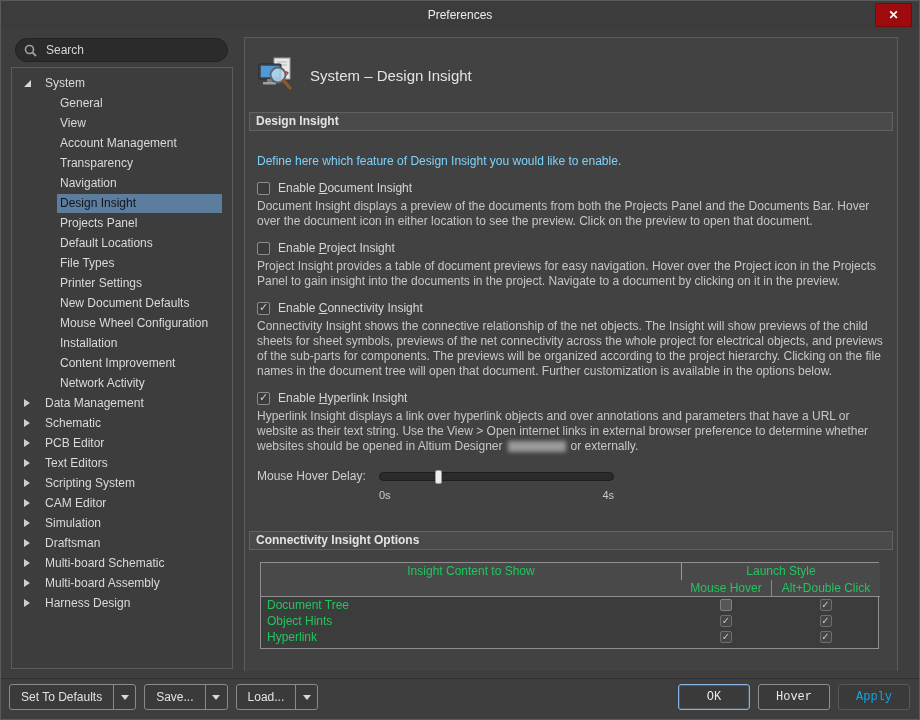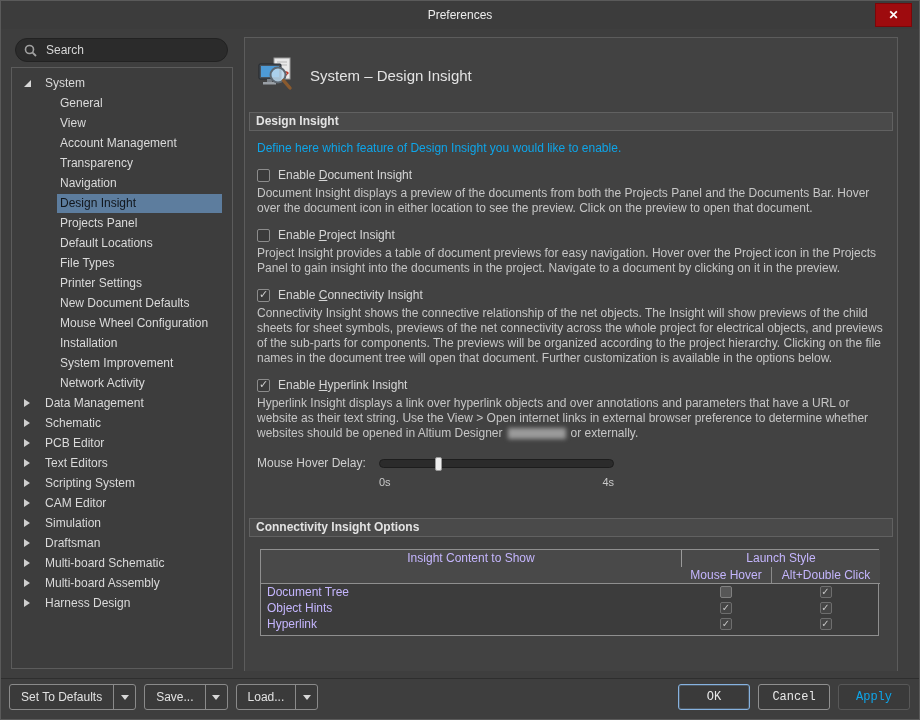--- a/index.html
+++ b/index.html
@@ -41,21 +41,21 @@
   
   .main { position:absolute; left:243px; top:36px; width:654px; height:635px;
           background:#424242; border:1px solid #5c5c5c; overflow:hidden; }
   .main-header { height:74px; display:flex; align-items:center; gap:15px; padding-left:12px; }
   .main-header .htitle { font-size:15px; color:#e3e3e3; }
 
   .section-bar { margin:0 4px; height:19px; background:#4a4a4a; border:1px solid #616161;
                  font-size:12px; font-weight:bold; color:#e3e3e3; line-height:17px; padding-left:6px; }
 
   .content { padding:0 14px 0 12px; }
-  .intro { margin:10px 0 0; font-size:12px; color:#0ea5e9; line-height:15px; }
+  .intro { margin:23px 0 0; font-size:12px; color:#7dd3fc; line-height:15px; }
 
   .opt-row { margin-top:11px; display:flex; align-items:center; gap:8px; height:16px; }
   .cb { width:13px; height:13px; border:1px solid #8c8c8c; border-radius:2px; background:#3b3b3b;
         display:flex; align-items:center; justify-content:center; font-size:11px; color:#cfcfcf; cursor:pointer; }
   .cb.checked::after { content:"✓"; margin-top:-1px; }
   .opt-label { font-size:12px; color:#d6d6d6; }
   .opt-label .u { text-decoration:underline; }
   .desc { margin:3px 0 0; font-size:12px; color:#c6c6c6; line-height:15px; }
   .redacted { display:inline-block; width:58px; height:11px; background:#9a9a9a;
               filter:blur(2px); border-radius:1px; vertical-align:middle; margin:0 4px 0 6px; }
@@ -65,21 +65,21 @@
   .slider { position:relative; width:235px; height:9px; background:#2b2b2b;
             border:1px solid #1d1d1d; border-radius:5px; cursor:pointer; }
   .slider .thumb { position:absolute; top:-3px; left:calc(25% - 3px); width:7px; height:14px;
             background:#ededed; border:1px solid #9a9a9a; border-radius:2px; cursor:grab; }
   .scale-row { margin-left:122px; width:235px; display:flex; justify-content:space-between;
                font-size:11px; color:#c9c9c9; margin-top:5px; }
 
   
   .conn-bar { margin-top:30px; }
   .tbl { margin:12px 15px 8px; width:619px; border:1px solid #8f8f8f; background:#3c3c3c;
-         font-size:12px; color:#c4b5fd; }
+         font-size:12px; color:#22c55e; }
   .tbl .grid { display:grid; grid-template-columns:420px 90px 109px; }
   .th1 { background:#494949; height:17px; line-height:17px; text-align:center; }
   .th1.launch { grid-column:span 2; border-left:1px solid #9a9a9a; }
   .th2 { background:#494949; height:17px; line-height:17px; text-align:center;
          border-bottom:1px solid #8f8f8f; }
   .th2.adc { border-left:1px solid #8a8a8a; }
   .tr-label { height:16px; line-height:16px; padding-left:6px; }
   .cbcell { display:flex; align-items:center; justify-content:center; height:16px; }
   .cb.small { width:12px; height:12px; font-size:10px; }
   .cb.empty { background:#575757; border-color:#808080; }
@@ -166,21 +166,21 @@
     <div class="trow lvl1">
         <span class="tlabel">New Document Defaults</span>
       </div>
     <div class="trow lvl1">
         <span class="tlabel">Mouse Wheel Configuration</span>
       </div>
     <div class="trow lvl1">
         <span class="tlabel">Installation</span>
       </div>
     <div class="trow lvl1">
-        <span class="tlabel">System Improvement</span>
+        <span class="tlabel">Content Improvement</span>
       </div>
     <div class="trow lvl1">
         <span class="tlabel">Network Activity</span>
       </div>
     <div class="trow lvl0">
         <span class="arrowbox">
           <i class="tri-col"></i>
         </span>
         <span class="tlabel">Data Management</span>
       </div>
@@ -367,18 +367,18 @@
         <span class="sbtn-label">Load...</span>
           <span class="sbtn-sep"></span>
         <span class="sbtn-arrow">
             <i class="tri-down"></i>
           </span>
       </div>
       <div class="gap"></div>
     </div>
     <div class="fright">
       <button class="btn ok">OK</button>
-      <button class="btn">Cancel</button>
+      <button class="btn">Hover</button>
       <button class="btn disabled" disabled="">Apply</button>
     </div>
   </div>
 
 </div>
 
 </body></html>

